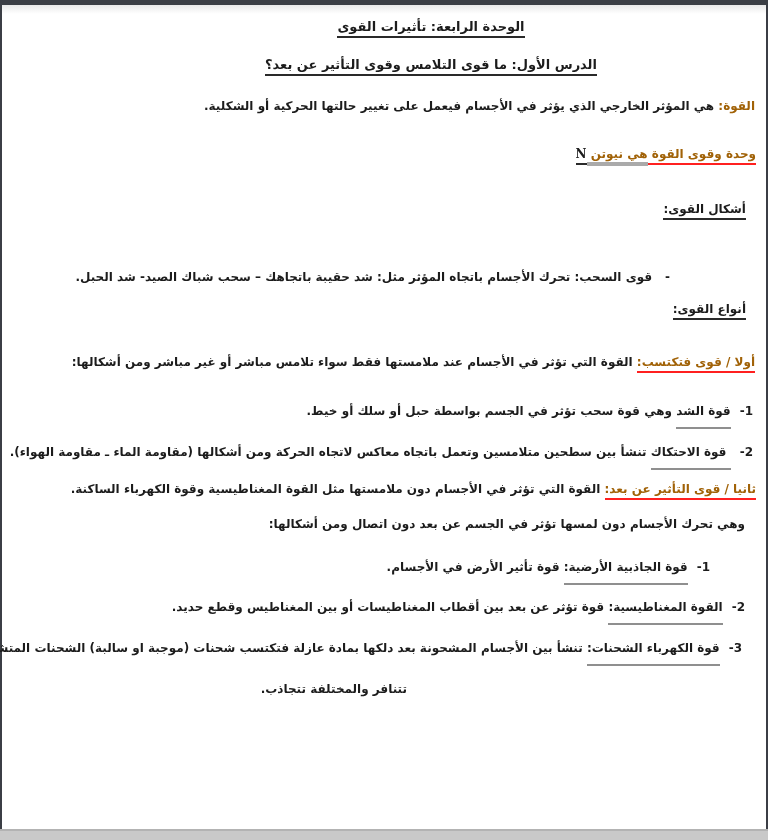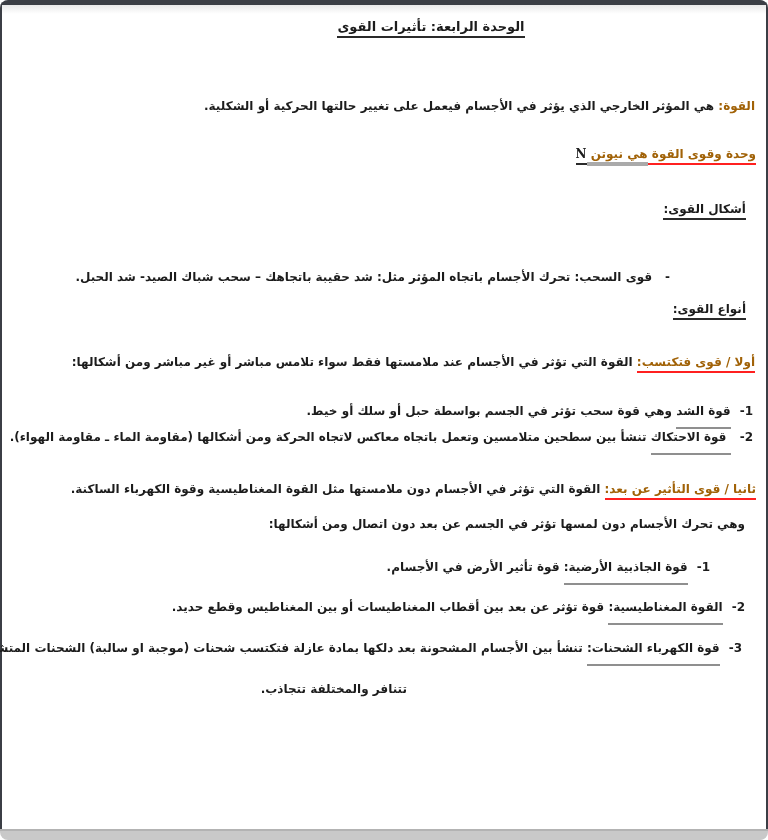--- a/index.html
+++ b/index.html
@@ -5,21 +5,20 @@
   html,body{margin:0;padding:0;background:#ffffff;}
   .viewport{
     position:relative;
     width:768px;height:840px;
     background:#ffffff;
     overflow:hidden;
     direction:rtl;
     font-family:"DejaVu Sans", sans-serif;
     font-weight:bold;
     color:#1c1c1c;
-    border-radius:8px;
   }
   
   .chrome-top{position:absolute;top:0;left:0;width:768px;height:5px;background:#3b3e45;}
   .chrome-top-shadow{position:absolute;top:5px;left:0;width:768px;height:9px;
     background:linear-gradient(#d6d6d6,#ffffff);opacity:.55;}
   .chrome-left{position:absolute;top:0;left:0;width:2px;height:829px;background:#3b3e45;}
   .chrome-right{position:absolute;top:0;right:0;width:2px;height:829px;background:#3b3e45;}
   .chrome-bottom{position:absolute;bottom:0;left:0;width:768px;height:11px;
     background:#c9c9c9;border-top:2px solid #b3b3b3;box-sizing:border-box;}
 
@@ -44,20 +43,23 @@
 
   <div class="chrome-top"></div>
   <div class="chrome-top-shadow"></div>
   <div class="chrome-left"></div>
   <div class="chrome-right"></div>
   <div class="chrome-bottom"></div>
 
   <div class="center-line" style="top:17px">
     <span class="u-dark">الوحدة الرابعة: تأثيرات القوى</span>
   </div>
+  <div class="center-line" style="top:55px">
+    <span class="u-dark">الدرس الأول: ما قوى التلامس وقوى التأثير عن بعد؟</span>
+  </div>
 
   <div class="line" style="top:97px;right:13px">
     <span class="red">القوة:</span><span> هي المؤثر الخارجي الذي يؤثر في الأجسام فيعمل على تغيير حالتها الحركية أو الشكلية.</span>
   </div>
 
   <div class="line" style="top:145px;right:12px">
     <span class="red u-red">وحدة وقوى القوة </span><span class="red u-gray-thick">هي نيوتن </span><span class="u-dark symbol">N</span>
   </div>
 
   <div class="line" style="top:200px;right:22px">
@@ -72,21 +74,21 @@
     <span class="u-dark">أنواع القوى:</span>
   </div>
 
   <div class="line" style="top:353px;right:13px">
     <span class="red u-red">أولا / قوى فتكتسب:</span><span> القوة التي تؤثر في الأجسام عند ملامستها فقط سواء تلامس مباشر أو غير مباشر ومن أشكالها:</span>
   </div>
 
   <div class="line" style="top:402px;right:15px">
     <span class="num">1-</span><span class="u-term">قوة الشد</span><span> وهي قوة سحب تؤثر في الجسم بواسطة حبل أو سلك أو خيط.</span>
   </div>
-  <div class="line" style="top:428px;right:15px">
+  <div class="line" style="top:443px;right:15px">
     <span class="num">2-</span><span class="u-term"> قوة الاحتكاك</span><span> تنشأ بين سطحين متلامسين وتعمل باتجاه معاكس لاتجاه الحركة ومن أشكالها (مقاومة الماء ـ مقاومة الهواء).</span>
   </div>
 
   <div class="line" style="top:480px;right:12px">
     <span class="red u-red">ثانيا / قوى التأثير عن بعد:</span><span> القوة التي تؤثر في الأجسام دون ملامستها مثل القوة المغناطيسية وقوة الكهرباء الساكنة.</span>
   </div>
 
   <div class="line" style="top:515px;right:23px">
     <span>وهي تحرك الأجسام دون لمسها تؤثر في الجسم عن بعد دون اتصال ومن أشكالها:</span>
   </div>

